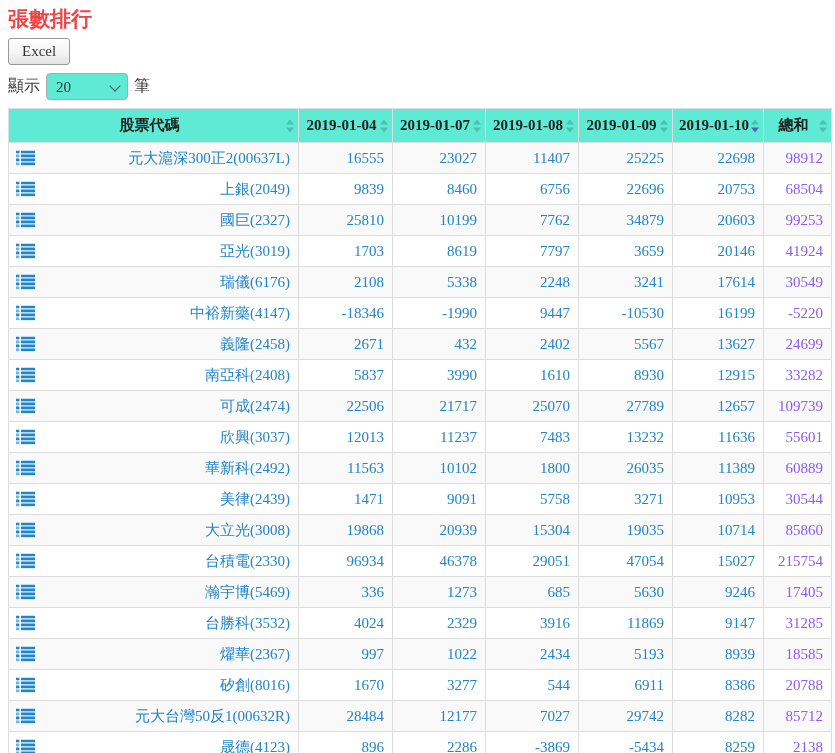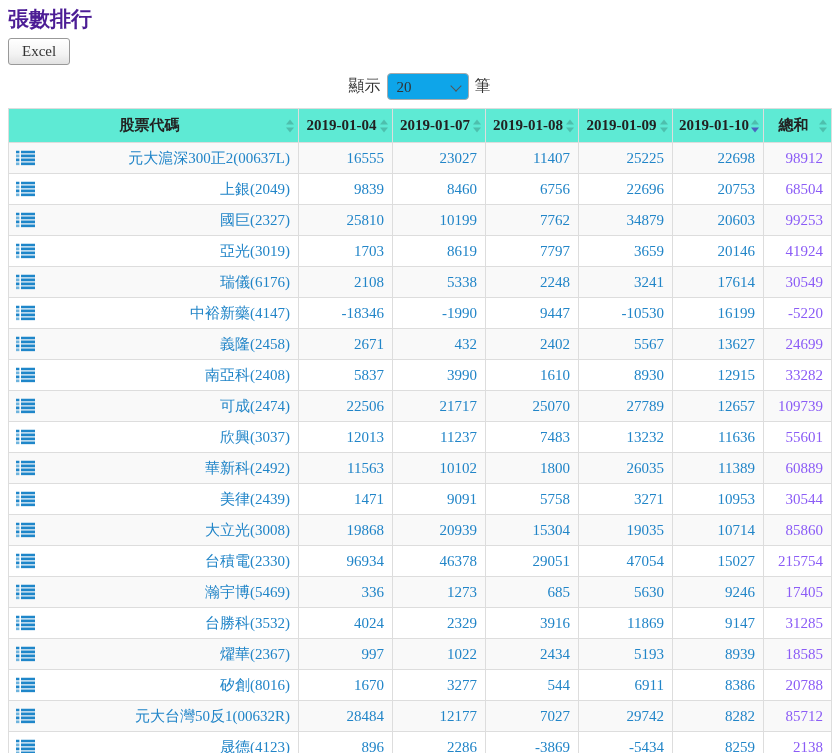--- a/index.html
+++ b/index.html
@@ -10,21 +10,21 @@
     color: #333;
     width: 835px;
     height: 753px;
     overflow: hidden;
   }
   .wrap { padding: 5px 4px 0 8px; }
 
   .page-title {
     font-size: 21px;
     font-weight: bold;
-    color: #4c1d95;
+    color: #ef4444;
     margin: 0 0 5px 0;
   }
 
   .dt-button {
     display: inline-block;
     padding: 4px 13px;
     font-family: inherit;
     font-size: 15px;
     color: #333;
     border: 1px solid #999;
@@ -33,21 +33,20 @@
     cursor: pointer;
     margin-bottom: 6px;
   }
 
   .controls {
     width: 823px;
     display: flex;
     justify-content: space-between;
     align-items: center;
     margin: 2px 0 8px 0;
-    flex-direction: column;
   }
   .length-ctl, .search-ctl { display: flex; align-items: center; gap: 6px; }
   .select-wrap { position: relative; display: inline-block; }
   .select-wrap::after {
     content: "";
     position: absolute;
     right: 9px; top: 9px;
     width: 7px; height: 7px;
     border-right: 1.5px solid #555;
     border-bottom: 1.5px solid #555;
@@ -58,21 +57,21 @@
     appearance: none;
     -webkit-appearance: none;
     width: 82px;
     height: 27px;
     padding: 2px 22px 2px 9px;
     font-family: inherit;
     font-size: 15px;
     color: #333;
     border: 1px solid #aaa;
     border-radius: 4px;
-    background: #0ea5e9;
+    background: #5eead4;
   }
   input.search-input {
     width: 184px;
     height: 28px;
     padding: 2px 7px;
     font-family: inherit;
     font-size: 15px;
     border: 1px solid #aaa;
     border-radius: 4px;
     background: #fff;

